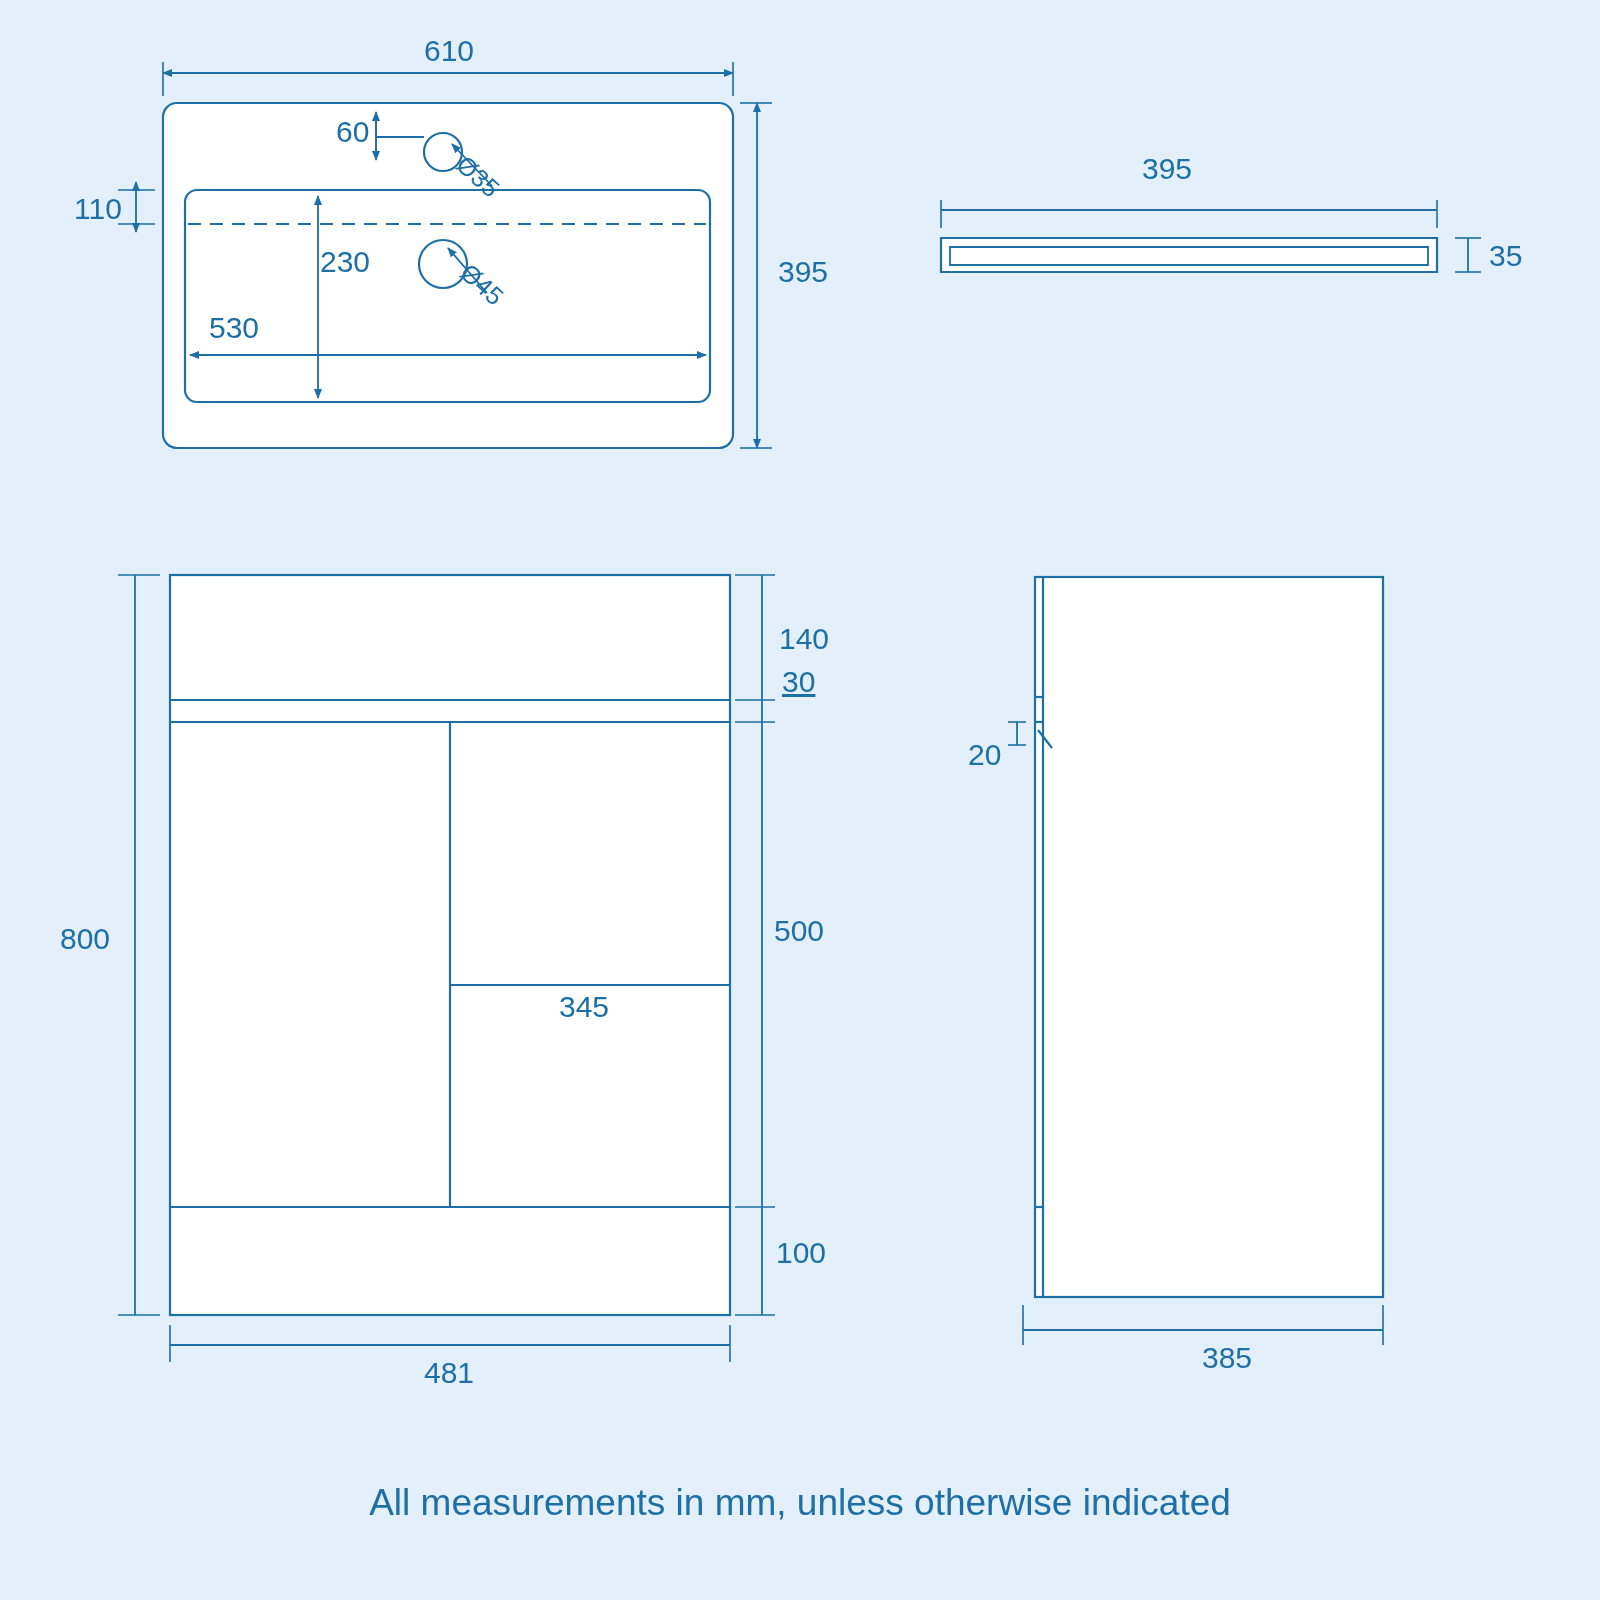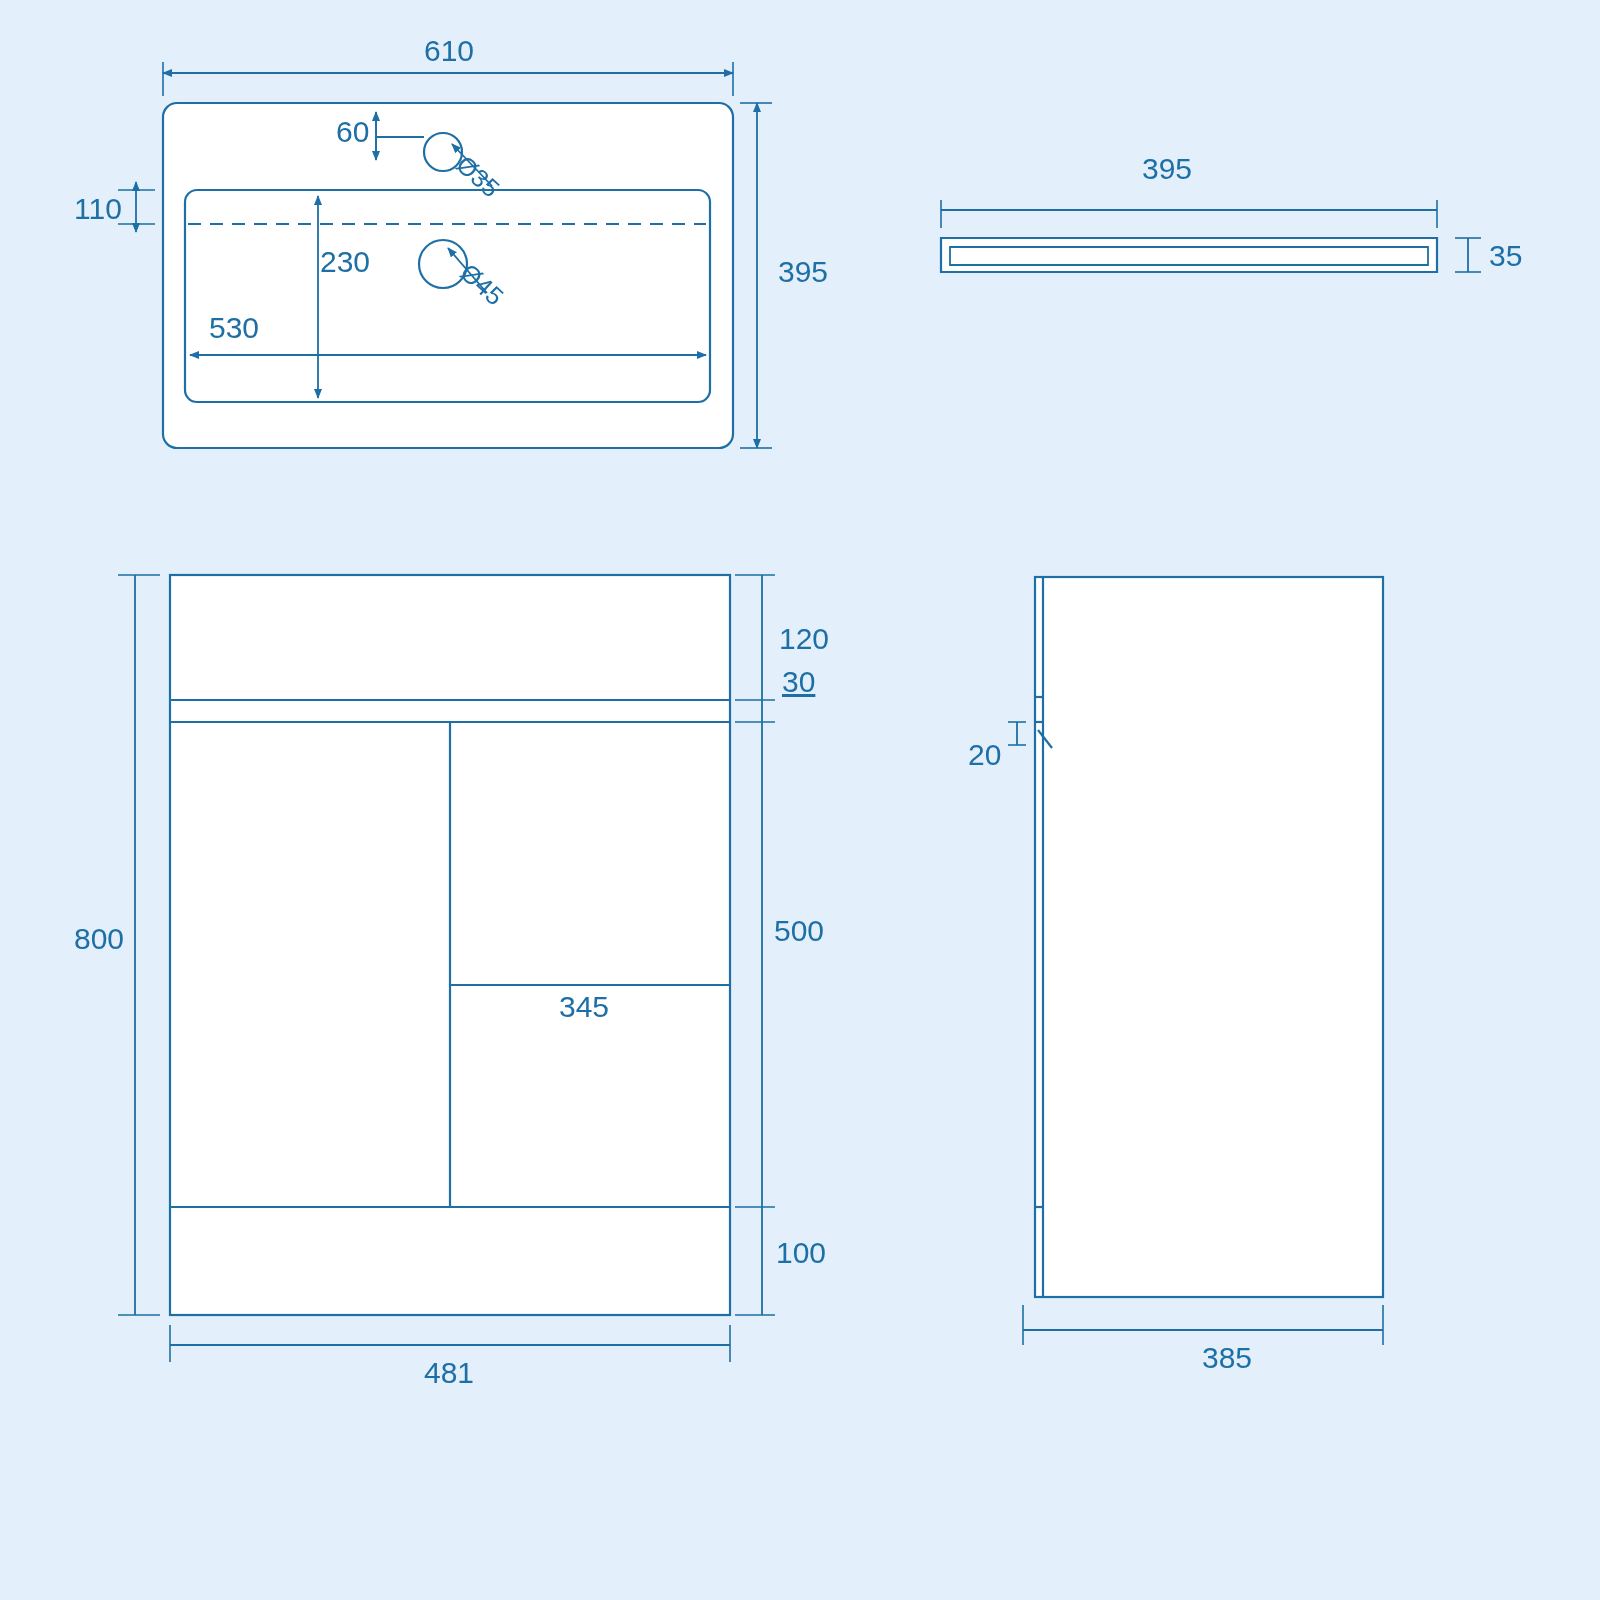--- a/index.html
+++ b/index.html
@@ -171,24 +171,25 @@
   <div class="dim-text" style="left:74px; top:192px;">110</div>
   <div class="dim-text" style="left:336px; top:115px;">60</div>
   <div class="dim-text dim-small rot" style="left:470px; top:150px; transform: rotate(42deg);">Ø35</div>
   <div class="dim-text dim-small rot" style="left:474px; top:258px; transform: rotate(42deg);">Ø45</div>
   <div class="dim-text" style="left:320px; top:245px;">230</div>
   <div class="dim-text" style="left:209px; top:311px;">530</div>
 
   <div class="dim-text" style="left:1142px; top:152px;">395</div>
   <div class="dim-text" style="left:1489px; top:239px;">35</div>
 
-  <div class="dim-text" style="left:74px; top:922px;text-align:center;">800</div>
-  <div class="dim-text" style="left:779px; top:622px;">120</div>
+  <div class="dim-text" style="left:60px; top:922px;text-align:center;">800</div>
+  <div class="dim-text" style="left:779px; top:622px;">140</div>
   <div class="dim-text" style="left:782px; top:665px;text-decoration:underline;">30</div>
   <div class="dim-text" style="left:774px; top:914px;">500</div>
   <div class="dim-text" style="left:776px; top:1236px;">100</div>
   <div class="dim-text" style="left:559px; top:990px;text-align:right;">345</div>
   <div class="dim-text" style="left:424px; top:1356px;">481</div>
 
   <div class="dim-text" style="left:968px; top:717px;margin-top:21px;">20</div>
   <div class="dim-text" style="left:1178px; top:1341px;margin-left:24px;">385</div>
 
+  <div class="caption">All measurements in mm, unless otherwise indicated</div>
 </div>
 
 </body></html>

